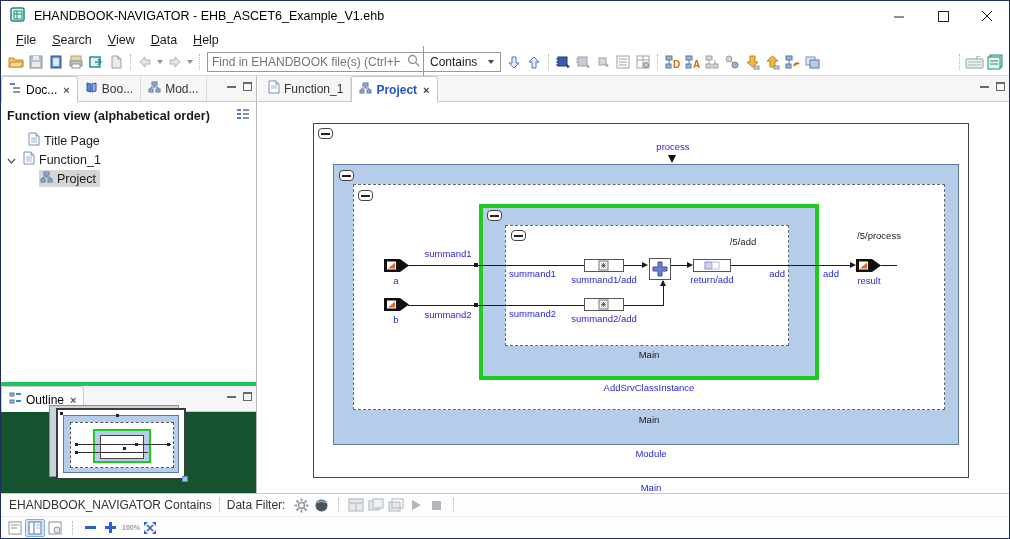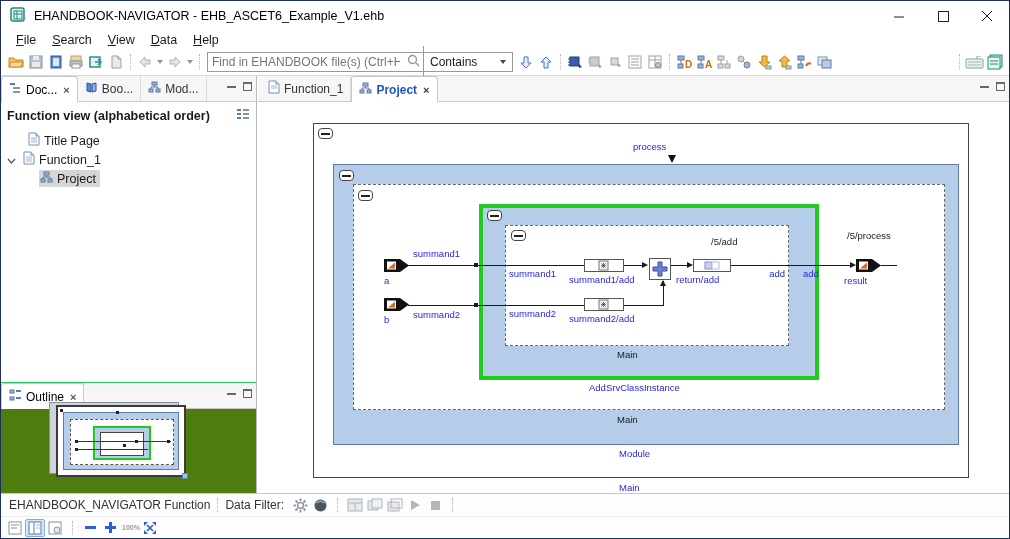--- a/index.html
+++ b/index.html
@@ -14,56 +14,56 @@
   .menubar{position:absolute;left:0;top:30px;right:0;height:18px;display:flex;align-items:center;padding-left:7px;background:#fff}
   .menu-item{padding:0 8px;font-size:12.5px}
   .mkey{text-decoration:underline}
   
   .toolbar{position:absolute;left:0;top:48px;right:0;height:27px;display:flex;align-items:center;padding:0 5px;background:#fff;border-bottom:1px solid #d9d9d9}
   .ticon{width:20px;height:18px;display:flex;align-items:center;justify-content:center;flex:0 0 auto}
   .tsep{width:1px;height:16px;border-left:1px dotted #b5b5b5;margin:0 4px;flex:0 0 auto}
   .caret{width:0;height:0;border-left:3.5px solid transparent;border-right:3.5px solid transparent;border-top:4px solid #8a949e;margin:0 2px}
   .searchwrap{display:flex;align-items:center;height:20px;border:1px solid #999;background:#fff;margin:0 3px}
   .searchwrap input{border:none;outline:none;width:196px;height:18px;font-size:12px;padding:0 4px;font-family:"Liberation Sans",sans-serif;color:#444}
-  .containsbox{display:flex;align-items:center;height:20px;border-left:1px solid #999;padding:16px 6px;font-size:12px;gap:23px}
+  .containsbox{display:flex;align-items:center;height:20px;border-left:1px solid #999;padding:16px 6px;font-size:12px;gap:11px}
   .rtools{margin-left:auto;display:flex;align-items:center}
   
   .leftpanel{position:absolute;left:0;top:75px;width:256px;bottom:45px;background:#fff;border-right:1px solid #b9b9b9}
   .tabbar{position:relative;height:26px;background:#f6f6f6;border-bottom:1px solid #c9c9c9;display:flex;align-items:flex-end}
   .tab{height:25px;display:flex;align-items:center;gap:4px;padding:0 7px;font-size:12px;color:#333;border-right:1px solid #dcdcdc}
   .tab.active{background:#fff;border:1px solid #c9c9c9;border-bottom:none;border-radius:3px 3px 0 0;margin-bottom:-1px;height:26px;color:#000}
   .tab .x{font-weight:bold;font-size:11px;color:#555;margin-left:2px}
   .minmax{position:absolute;right:4px;top:6px;display:flex;gap:7px;align-items:center}
   .mm-min{width:9px;height:3px;border-bottom:2px solid #666}
   .mm-max{width:9px;height:9px;border:1px solid #666;border-top:2px solid #666}
   .fv-header{display:flex;align-items:center;padding:6px 6px 4px 6px}
   .fv-title{font-weight:bold;font-size:12.5px}
   .filterbox{display:flex;align-items:center;margin:2px 3px;border:1px solid #aaa;height:20px;background:#fff}
   .filterbox input{border:none;outline:none;flex:1;font-size:12px;color:#888;padding:0 3px;font-family:"Liberation Sans",sans-serif}
   .tree{padding-top:4px;font-size:12.5px}
   .trow{display:flex;align-items:center;height:19px;gap:4px}
   .tsel{background:#d6d6d6;padding:1px 4px 1px 1px;display:flex;align-items:center;gap:4px}
   
-  .outline{position:absolute;left:0;right:0;top:306px;bottom:0;border-top:1px solid #22c55e;background:#4d7c0f}
+  .outline{position:absolute;left:0;right:0;top:306px;bottom:0;border-top:4px solid #22c55e;background:#14532d}
   .thumb{position:absolute;left:55px;top:22px;width:130px;height:72px}
   .thumb .ghost{position:absolute;left:-7px;top:-3px;width:130px;height:72px;background:#ccd3de;border:1px solid #8a8f99}
   .t-outer{position:absolute;left:0;top:0;width:130px;height:72px;background:#fff;border:2px solid #3b3b3b}
   .t-blue{position:absolute;left:5px;top:5px;width:116px;height:58px;background:#b5cde9;border:1px solid #5d7aa6}
   .t-dash{position:absolute;left:6px;top:6px;width:104px;height:46px;background:#fff;border:1px dashed #555}
   .t-green{position:absolute;left:22px;top:6px;width:58px;height:34px;background:#b5cde9;border:2px solid #1ecb1e}
   .t-inner{position:absolute;left:5px;top:4px;width:44px;height:24px;background:#fff;border:1px solid #444}
   .t-wire{position:absolute;height:1px;background:#333}
   .t-dot{position:absolute;width:3px;height:3px;background:#222}
   .t-resize{position:absolute;right:-2px;bottom:-2px;width:6px;height:6px;background:#9dc4ea;border:1px solid #5d86c0}
   
   .mainpanel{position:absolute;left:257px;top:75px;right:0;bottom:45px;background:#fff}
   .canvas{position:absolute;left:0;top:26px;right:0;bottom:0;background:#fff;overflow:hidden}
   
   .dbox{position:absolute}
-  .lbl{position:absolute;font-size:9.5px;line-height:11px;color:#2828d8;text-align:left;white-space:nowrap}
+  .lbl{position:absolute;font-size:9.5px;line-height:11px;color:#2828d8;text-align:center;white-space:nowrap}
   .lbl.k{color:#1a1a1a}
   .lbl.left{text-align:left}.lbl.right{text-align:right}
   .wire{position:absolute;background:#1a1a1a}
   .arr-r{position:absolute;width:0;height:0;border-top:3.5px solid transparent;border-bottom:3.5px solid transparent;border-left:6px solid #1a1a1a}
   .arr-u{position:absolute;width:0;height:0;border-left:3.5px solid transparent;border-right:3.5px solid transparent;border-bottom:6px solid #1a1a1a}
   .jdot{position:absolute;width:4px;height:4px;background:#1a1a1a}
   .collapsebtn{position:absolute;width:15px;height:11px;background:#fff;border:1.5px solid #444;border-radius:4px}
   .collapsebtn::after{content:"";position:absolute;left:2px;right:2px;top:50%;margin-top:-1px;height:2px;background:#222}
   .blk{position:absolute;background:#fff;border:1px solid #555}
   
@@ -549,21 +549,21 @@
       <div class="lbl k" style="left:589px;top:128px;width:64px">/5/process</div>
       <div class="lbl k" style="left:359px;top:247px;width:64px">Main</div>
       <div class="lbl" style="left:331px;top:280px;width:120px">AddSrvClassInstance</div>
       <div class="lbl k" style="left:359px;top:312px;width:64px">Main</div>
       <div class="lbl" style="left:361px;top:346px;width:64px">Module</div>
       <div class="lbl" style="left:361px;top:380px;width:64px">Main</div>
     </div>
   </div>
 
   <div class="status1">
-    <span>EHANDBOOK_NAVIGATOR Function</span>
+    <span>EHANDBOOK_NAVIGATOR Contains</span>
     <span class="ssep"></span>
     <span>Data Filter:</span>
     <span class="sicon" style="margin-left:6px">
         <svg width="15" height="15">
           <circle cx="7.5" cy="7.5" r="3" fill="none" stroke="#8a949e" stroke-width="1.5"></circle>
           <g stroke="#8a949e" stroke-width="1.8">
             <line x1="7.5" y1="0.5" x2="7.5" y2="3"></line>
             <line x1="7.5" y1="12" x2="7.5" y2="14.5"></line>
             <line x1="0.5" y1="7.5" x2="3" y2="7.5"></line>
             <line x1="12" y1="7.5" x2="14.5" y2="7.5"></line>

